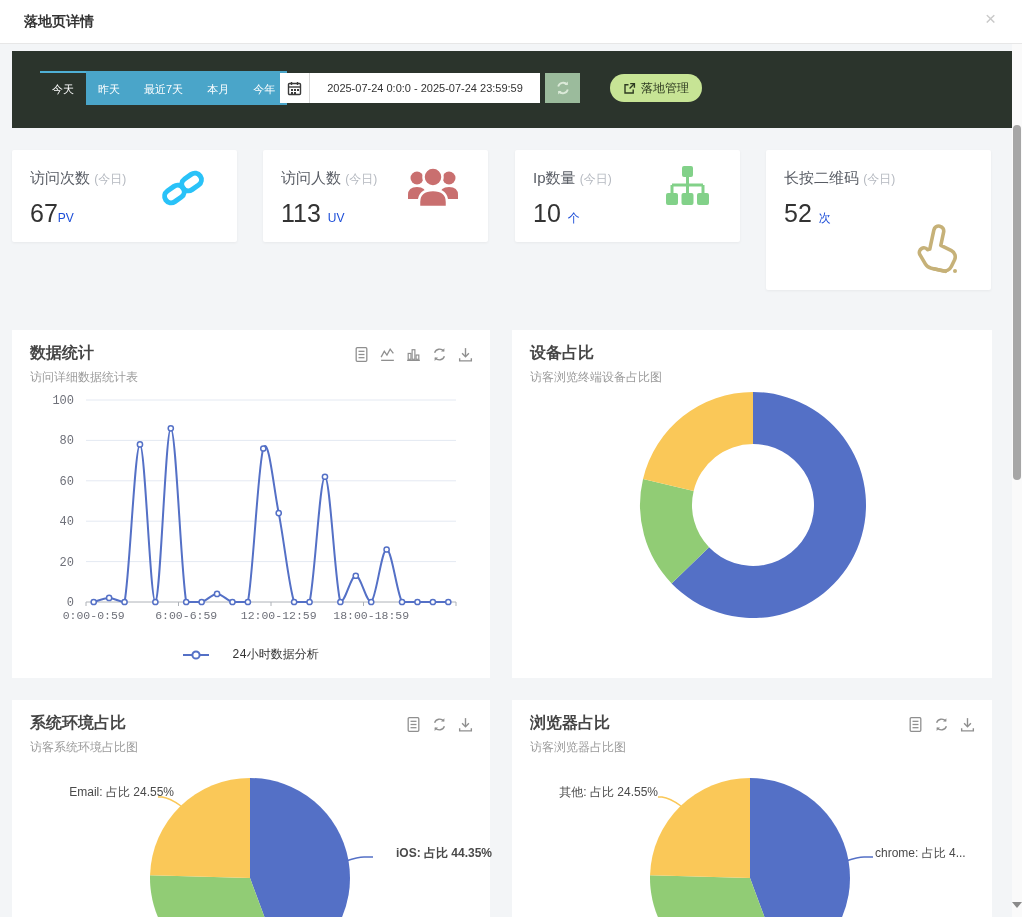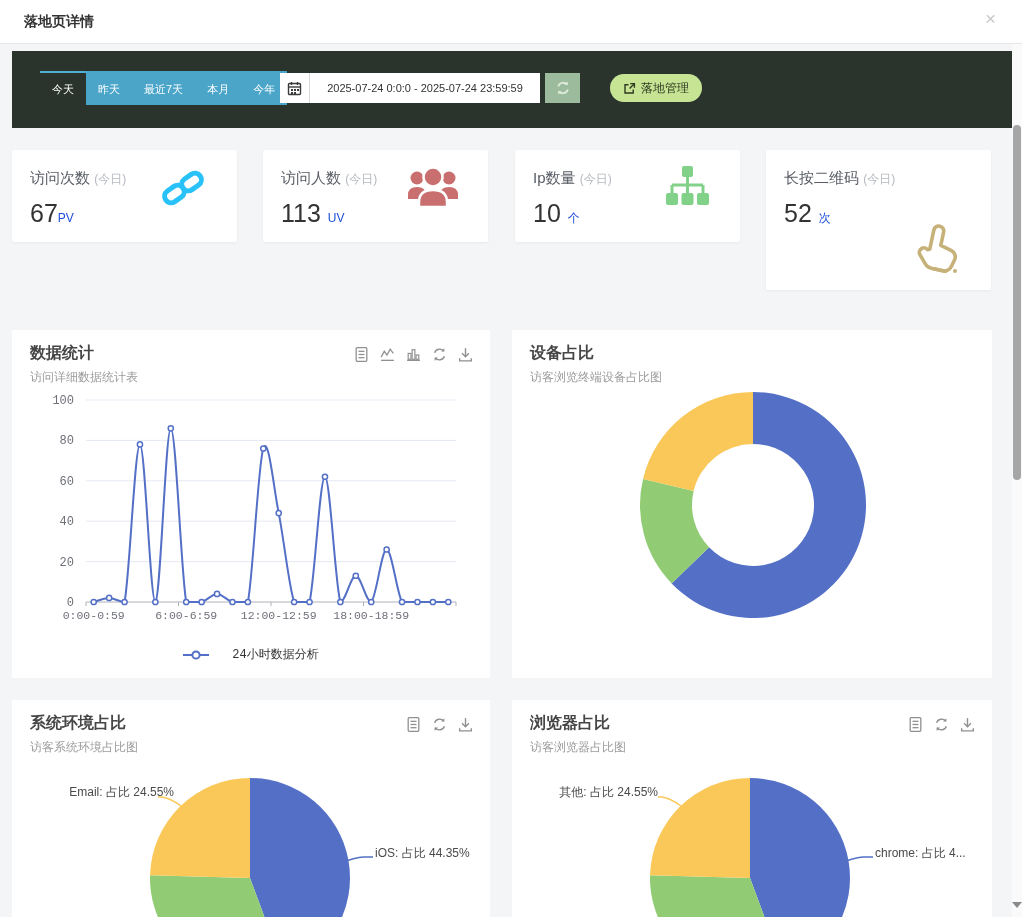--- a/index.html
+++ b/index.html
@@ -301,21 +301,21 @@
     </svg>
   </div>
   <svg class="chart-svg" style="left:0; top:58px;" width="478" height="182">
       <path d="M238 120 L238 20 A100 100 0 0 1 272.75903369710375 213.76464992972356 Z" fill="#5470c6"></path>
       <path d="M238 120 L272.75903369710375 213.76464992972356 A100 100 0 0 1 138.03996923497436 117.17294332297269 Z" fill="#91cc75"></path>
       <path d="M238 120 L138.03996923497436 117.17294332297269 A100 100 0 0 1 237.99999999999997 20 Z" fill="#fac858"></path>
       <path d="M334 103 Q346 99 352 99 L361 99" fill="none" stroke="#5470c6" stroke-width="1.5"></path>
       <path d="M169 48 Q158 40 150 39 L146 39" fill="none" stroke="#fac858" stroke-width="1.5"></path>
     </svg>
   <div class="pie-label" style="right:316px; top:84px;">Email: 占比 24.55%</div>
-  <div class="pie-label" style="left:363px; top:145px;">iOS: 占比 44.35%</div>
+  <div class="pie-label" style="left:384px; top:145px;font-weight:bold;">iOS: 占比 44.35%</div>
 </div>
 
 <div class="panel" style="left:512px; top:700px; width:480px; height:240px;">
   <div class="panel-title">浏览器占比</div>
   <div class="panel-sub">访客浏览器占比图</div>
   <div class="toolbox">
     <svg class="tb" viewBox="0 0 16 16">
       <rect x="3" y="1.5" width="10" height="13" rx="1" fill="none" stroke="#8f8f8f" stroke-width="1.2"></rect>
       <line x1="5.2" y1="5" x2="10.8" y2="5" stroke="#8f8f8f" stroke-width="1.2"></line>
       <line x1="5.2" y1="8" x2="10.8" y2="8" stroke="#8f8f8f" stroke-width="1.2"></line>

